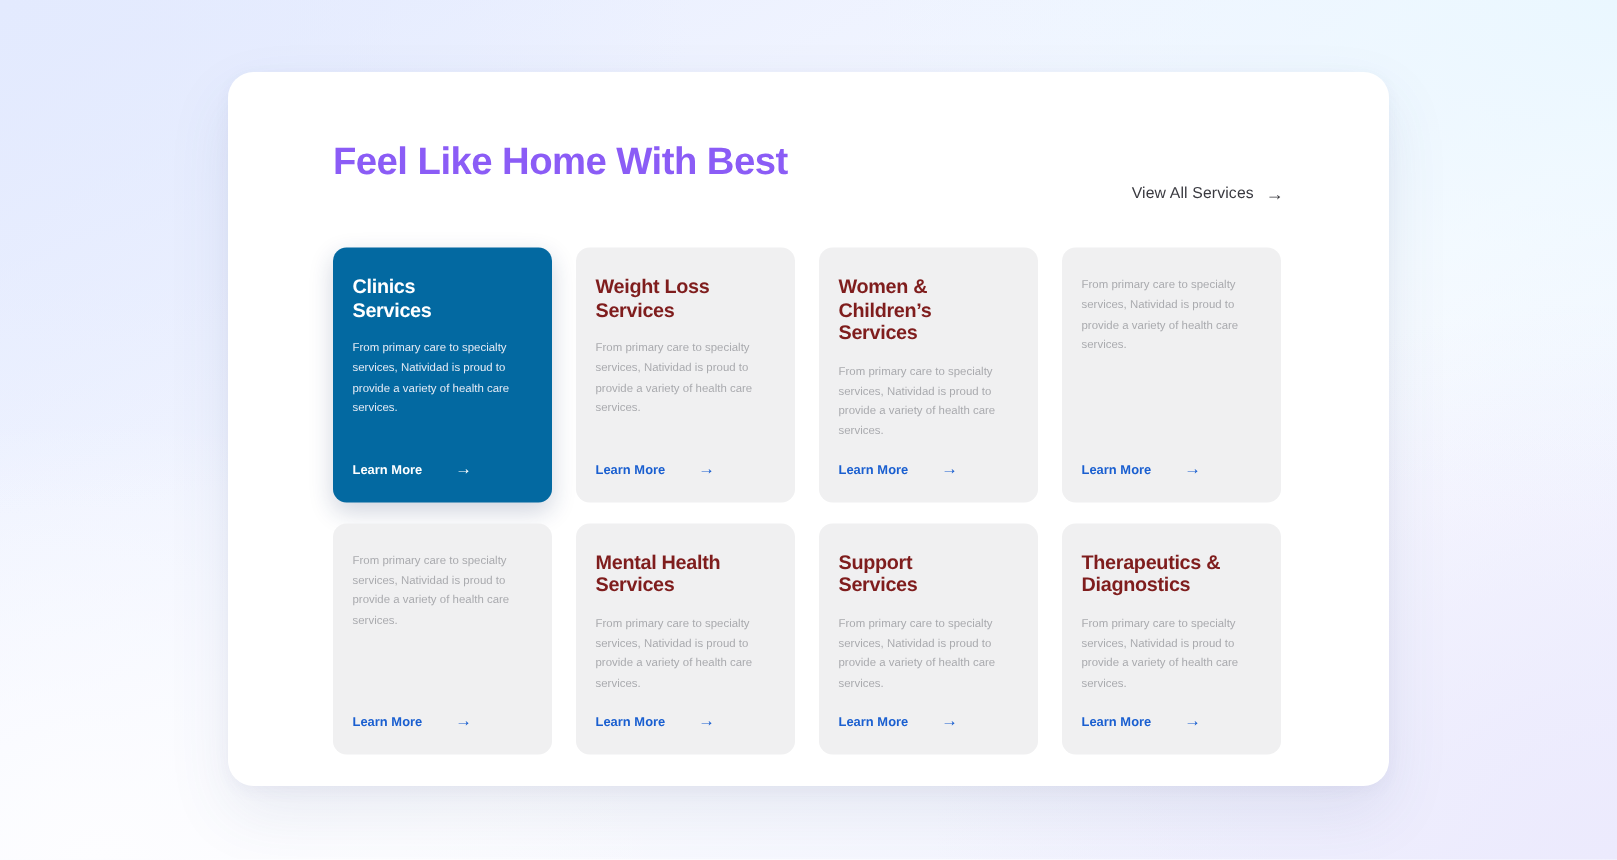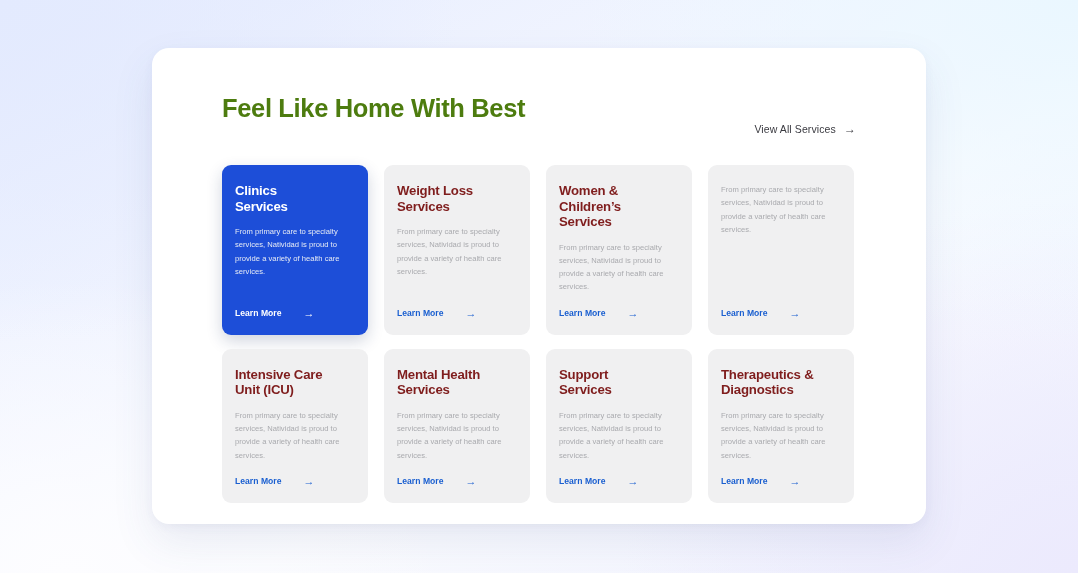--- a/index.html
+++ b/index.html
@@ -50,21 +50,21 @@
 
   .headline {
     position: absolute;
     left: 0;
     top: 0;
     width: 520px;
     font-size: 25.5px;
     line-height: 26px;
     font-weight: 700;
     letter-spacing: -0.35px;
-    color: #4d7c0f;
+    color: #8b5cf6;
   }
   .headline-line { display: block; }
 
   .view-all {
     position: absolute;
     right: 0;
     top: 28px;
     display: flex;
     align-items: center;
     gap: 8px;
@@ -94,21 +94,21 @@
     border-radius: 9px;
     padding: 18px 16px 16px 13px;
     background: #f0f0f1;
     min-height: 148px;
     display: flex;
     flex-direction: column;
     cursor: pointer;
   }
 
   .card.featured {
-    background: #1d4ed8;
+    background: #0369a1;
     min-height: 148px;
     padding: 18px 16px 16px 13px;
     box-shadow: 0 6px 16px rgba(27, 47, 94, 0.20);
   }
 
   .card-title {
     font-size: 13.2px;
     line-height: 15.5px;
     font-weight: 700;
     letter-spacing: -0.2px;
@@ -198,22 +198,20 @@
 
       <div class="card">
         <div class="card-body">From primary care to specialty services, Natividad is proud to provide a variety of health care services.</div>
         <a class="learn-more" href="#">
           <span>Learn More</span>
           <span class="arrow">→</span>
         </a>
       </div>
 
       <div class="card">
-        <div class="card-title">Intensive Care
-Unit (ICU)</div>
         <div class="card-body">From primary care to specialty services, Natividad is proud to provide a variety of health care services.</div>
         <a class="learn-more" href="#">
           <span>Learn More</span>
           <span class="arrow">→</span>
         </a>
       </div>
 
       <div class="card">
         <div class="card-title">Mental Health
 Services</div>

